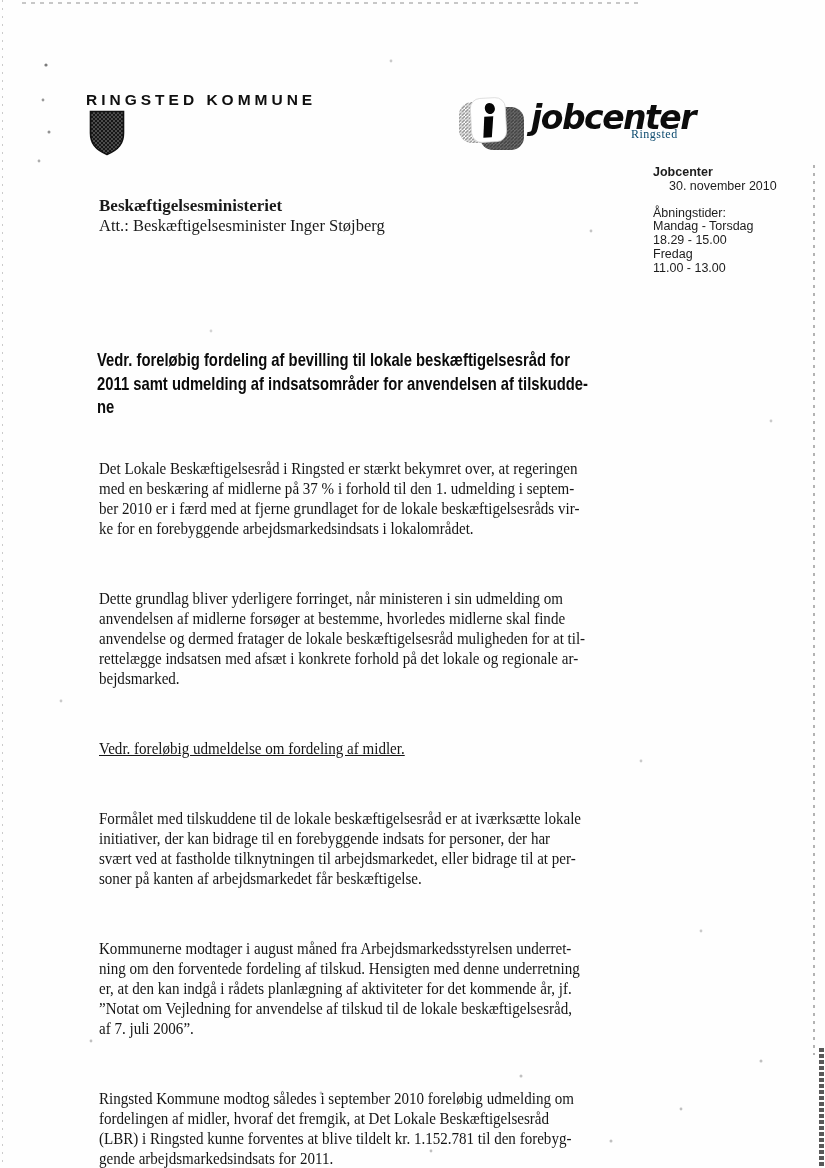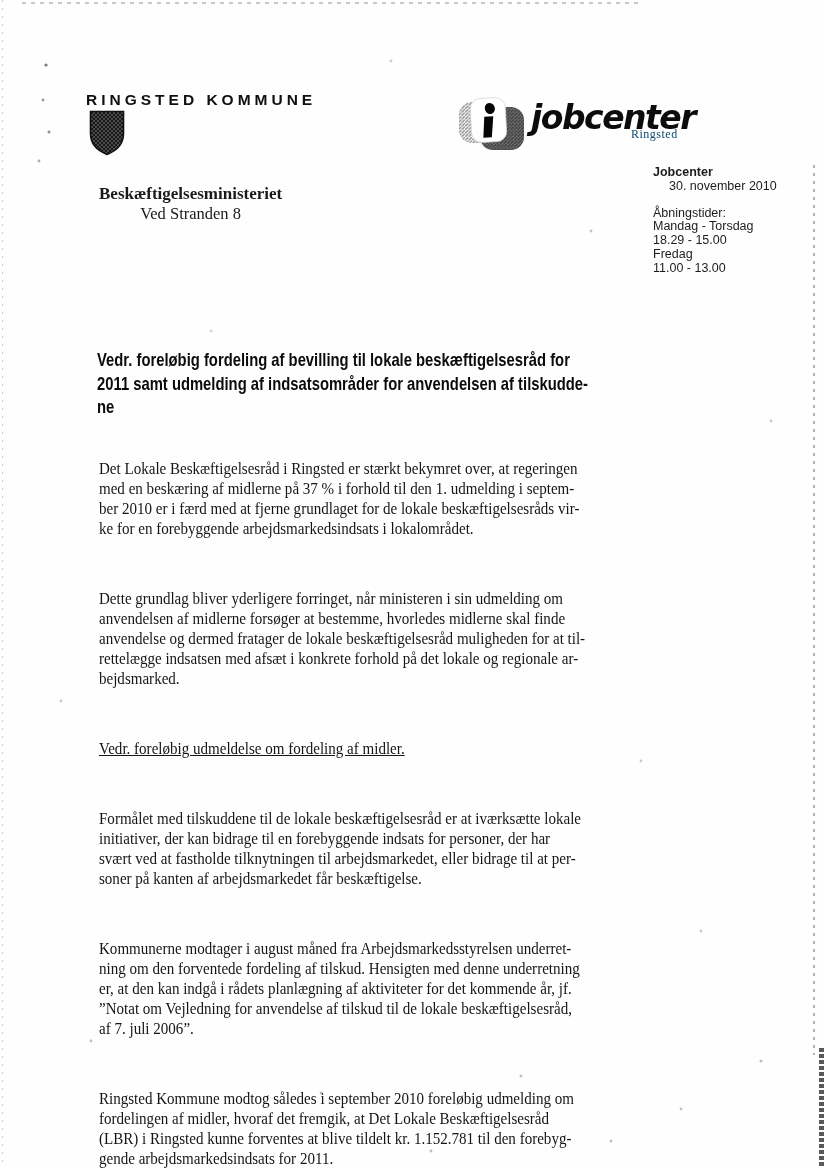--- a/index.html
+++ b/index.html
@@ -37,21 +37,21 @@
     letter-spacing:4px; color:#0f0f0f; }
   .shield { position:absolute; left:88px; top:109px; }
   .logo-icon { position:absolute; left:458px; top:95px; }
   .logo-brand { position:absolute; left:531px; top:98px;
     font-family:"DejaVu Sans",sans-serif; font-weight:bold; font-style:italic;
     font-size:33px; letter-spacing:-1.5px; color:#0c0c0c; }
   .logo-location { position:absolute; left:631px; top:127px;
     font-family:Liberation Serif, serif; font-size:12px; letter-spacing:.5px; color:#0c4a6e; }
 
   
-  .recipient { position:absolute; left:99px; top:184px; font-size:16.5px; line-height:19.5px;text-align:center; }
+  .recipient { position:absolute; left:99px; top:196px; font-size:16.5px; line-height:19.5px; }
   .recipient .name { font-weight:bold; font-size:17px; }
 
   
   .sidebar { position:absolute; left:653px; top:166px; width:162px;
     font-family:"Liberation Sans",sans-serif; font-size:12.5px; line-height:13.8px; color:#1c1c1c; }
   .sidebar .group { margin:0 0 13px 0; white-space:pre-line; }
   .sidebar .dept { font-weight:bold; margin:0; }
   .sidebar .date { margin:0 0 13px 16px; }
 
   
@@ -105,21 +105,21 @@
       <ellipse cx="32.5" cy="13.5" rx="5" ry="5.6" transform="rotate(-18 32.5 13.5)" fill="#060606"></ellipse>
       <path d="M26.5 21.5 L35.5 21.5 L33 42.5 L24.5 42.5 Z" fill="#060606"></path>
     </g>
   </svg>
 
   <div class="logo-brand">jobcenter</div>
   <div class="logo-location">Ringsted</div>
 
   <div class="recipient">
     <div class="name">Beskæftigelsesministeriet</div>
-    <div>Ved Stranden 8</div>
+    <div>Att.: Beskæftigelsesminister Inger Støjberg</div>
   </div>
 
   <div class="sidebar">
     <div class="dept">Jobcenter</div>
     <div class="date">30. november 2010</div>
     <div class="group">Åbningstider:
 Mandag - Torsdag
 18.29 - 15.00
 Fredag
 11.00 - 13.00</div>

